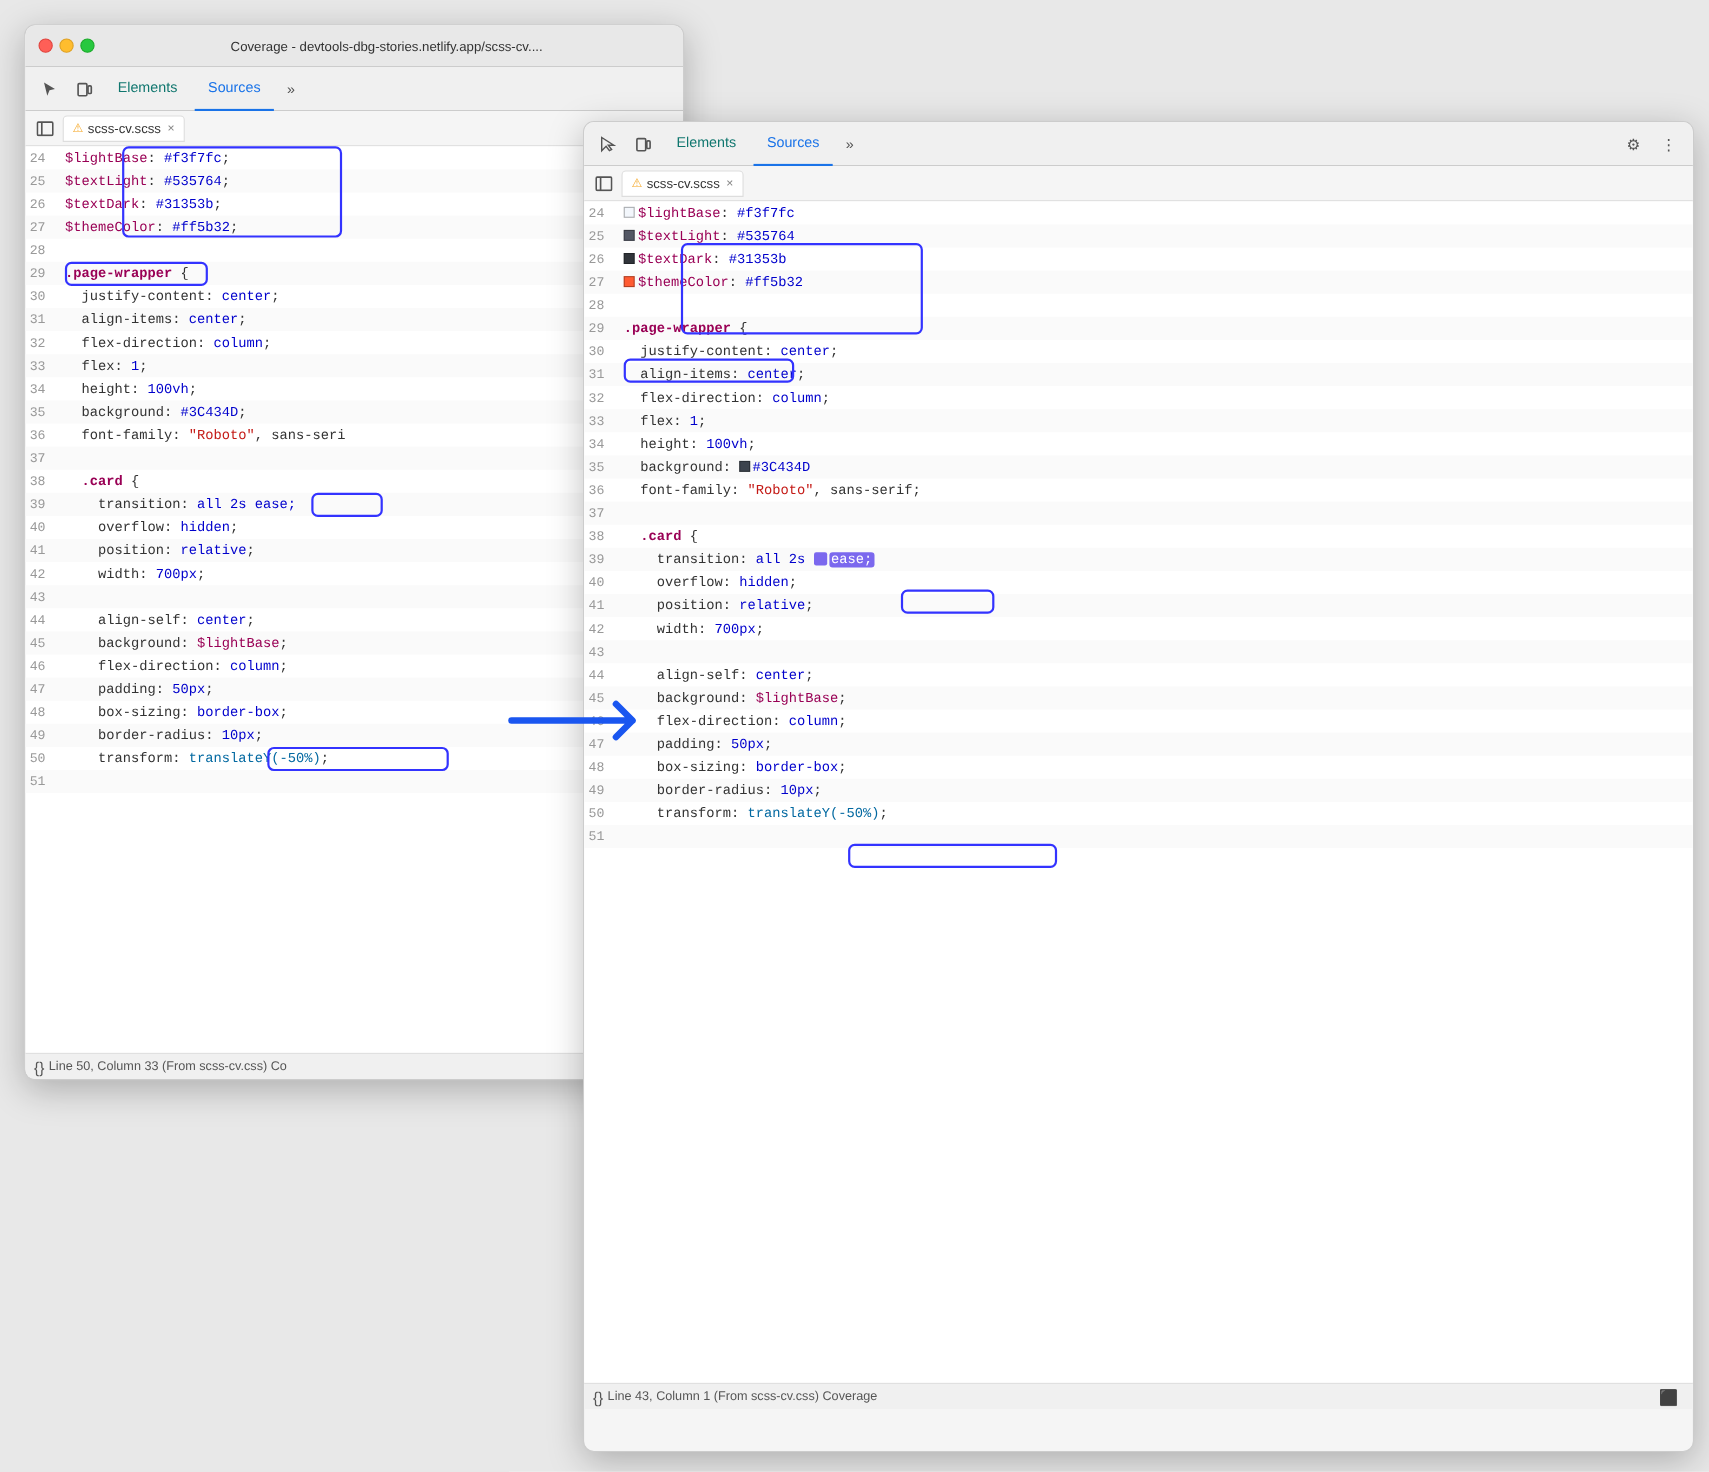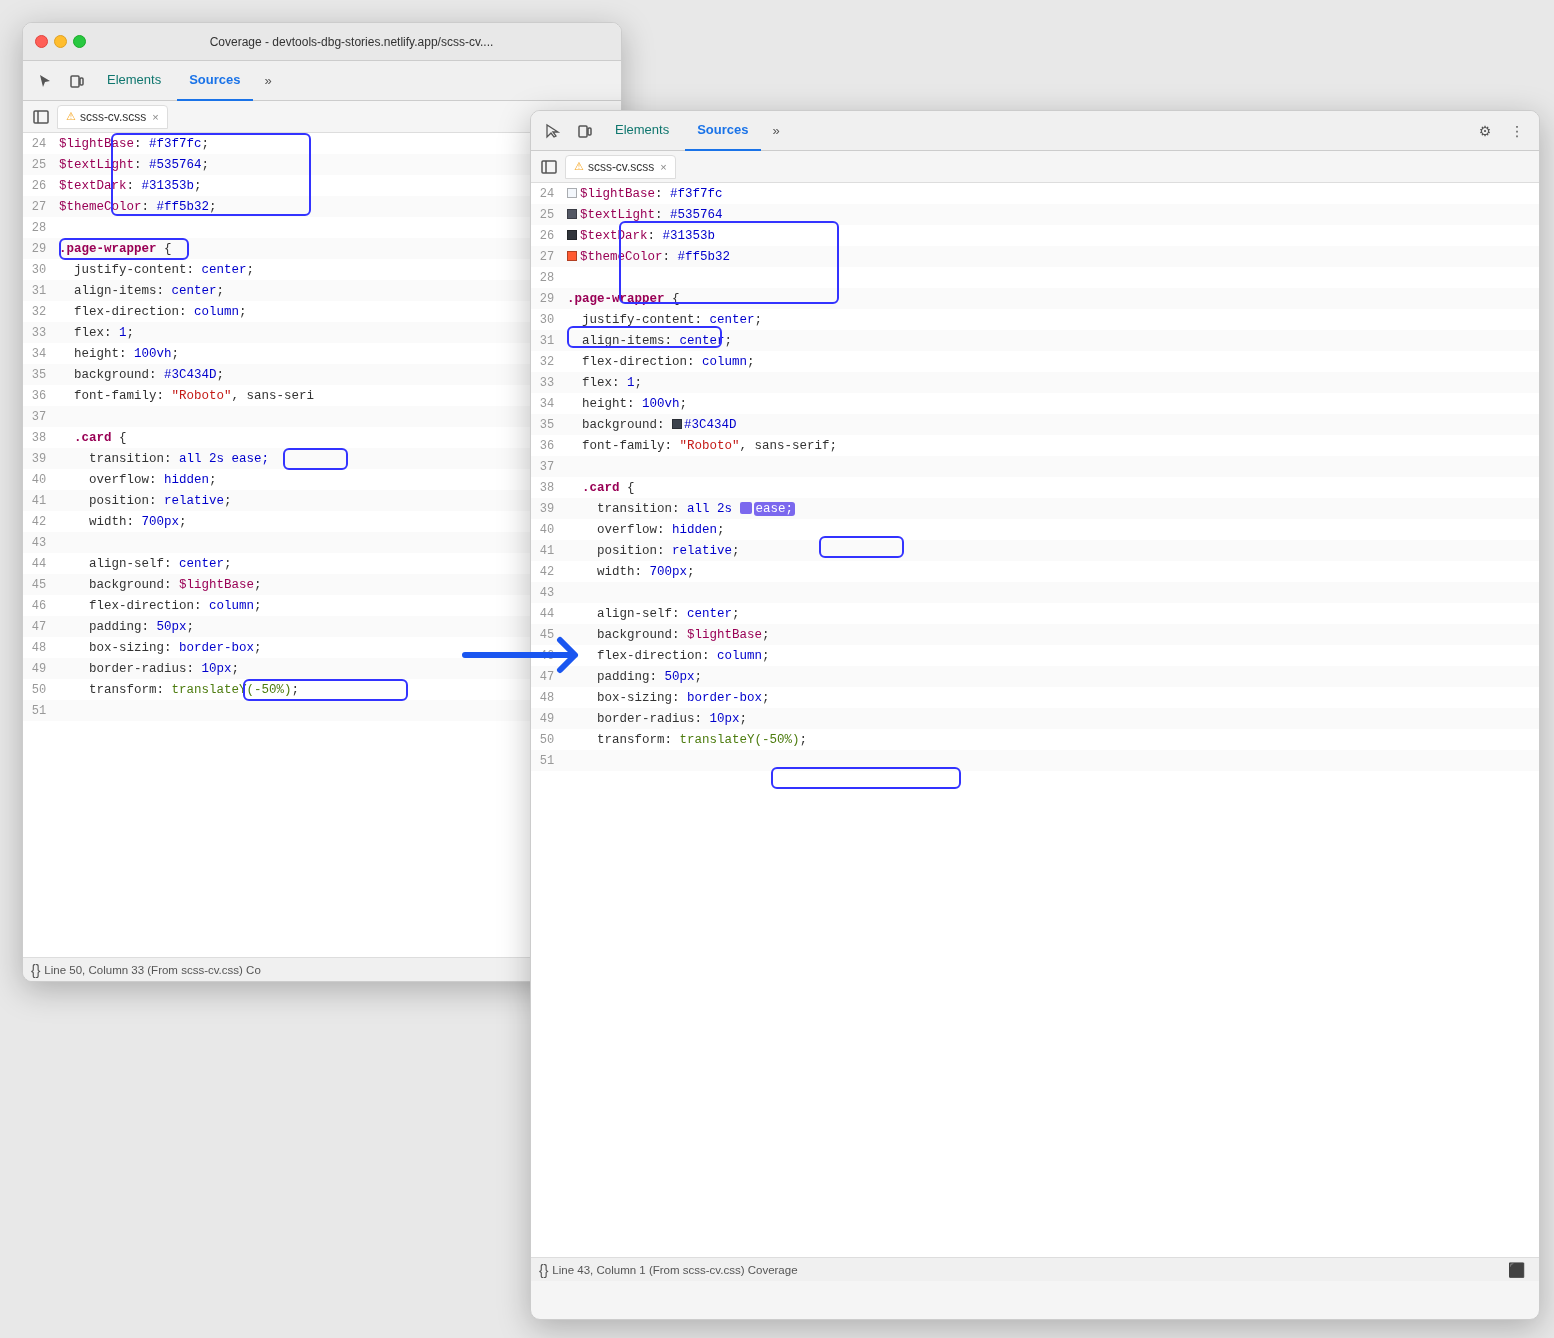--- a/index.html
+++ b/index.html
@@ -88,21 +88,20 @@
       cursor: pointer;
       border-bottom: 2px solid transparent;
       height: 40px;
       display: flex;
       align-items: center;
     }
 
     .tab-item.active {
       color: #1a73e8;
       border-bottom: 2px solid #1a73e8;
-      font-weight: bold;
     }
 
     .tab-more {
       padding: 6px 8px;
       font-size: 13px;
       color: #555;
       cursor: pointer;
     }
 
     
@@ -164,39 +163,39 @@
       display: flex;
       align-items: center;
       height: 20px;
       padding: 0 4px;
     }
 
     .code-line:nth-child(even) { background: #fafafa; }
 
     .line-num {
       width: 32px;
-      text-align: center;
+      text-align: left;
       color: #999;
       font-size: 12px;
       padding-right: 8px;
       flex-shrink: 0;
       user-select: none;
     }
 
     .code-text {
       white-space: pre;
       font-size: 12.5px;
     }
 
     
     .sc-var { color: #905; }
     .sc-value { color: #00c; }
     .sc-class { color: #905; font-weight: bold; }
     .sc-default { color: #333; }
-    .sc-purple { color: #4d7c0f; }
+    .sc-purple { color: #0369a1; }
     .sc-blue { color: #00c; }
     .sc-orange { color: #c41a16; }
 
     
     .status-bar {
       background: #f0f0f0;
       height: 24px;
       display: flex;
       align-items: center;
       padding: 0 8px;

